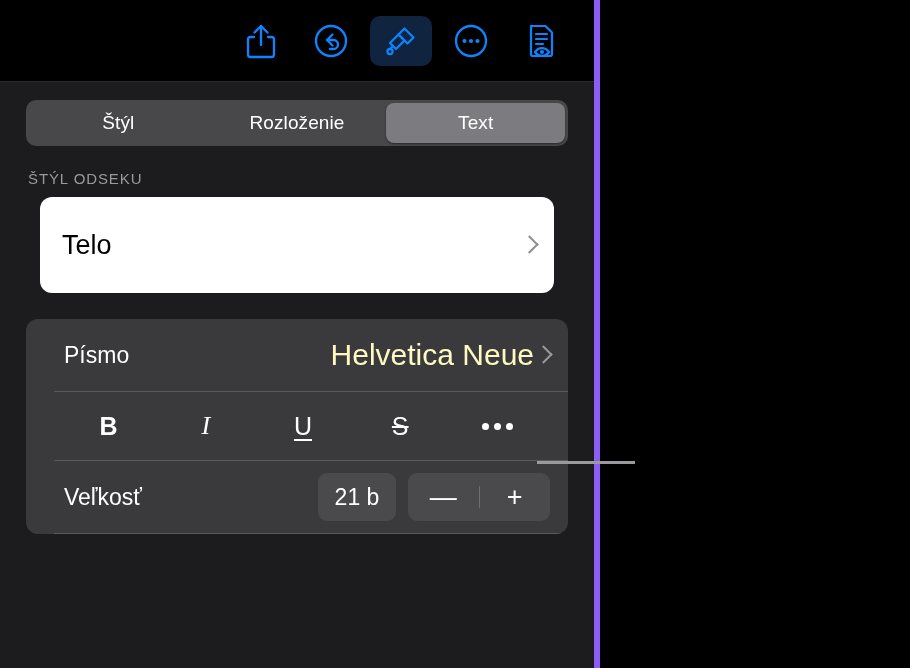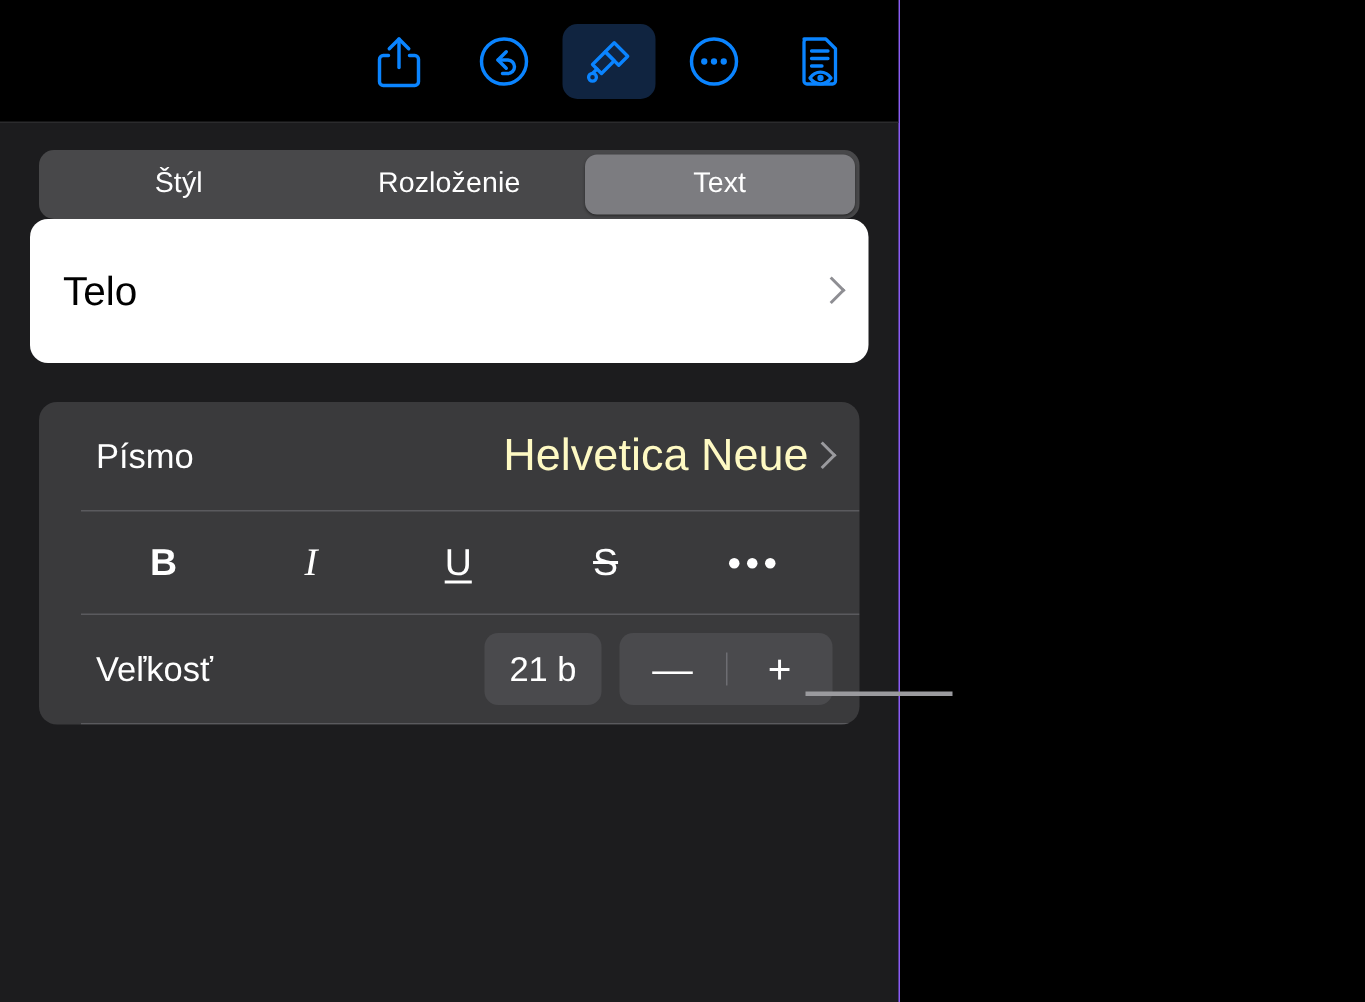--- a/index.html
+++ b/index.html
@@ -21,21 +21,21 @@
   }
 
   
   .inspector {
     position: absolute;
     left: 0;
     top: 0;
     width: 600px;
     height: 668px;
     background: #1c1c1e;
-    border-right: 1px solid #8b5cf6;
+    border-right: 6px solid #8b5cf6;
     box-sizing: border-box;
     overflow: hidden;
   }
 
   
   .toolbar {
     position: relative;
     height: 82px;
     background: #000000;
     border-bottom: 1px solid #2b2b2d;
@@ -91,21 +91,21 @@
   
   .section-label {
     color: #9a9a9e;
     font-size: 15px;
     letter-spacing: .9px;
     padding: 24px 0 10px 28px;
   }
 
   
   .card {
-    margin: 0 20px;
+    margin: 0 40px;
     background: #3a3a3c;
     border-radius: 12px;
     gap: 32px;
   }
   .card.light {
     background: #ffffff;
     height: 96px;
     display: flex;
     align-items: center;
     padding: 0 18px 0 22px;
@@ -337,20 +337,21 @@
         </div>
         <div class="seg">
           <span>Rozloženie</span>
         </div>
         <div class="seg selected">
           <span>Text</span>
         </div>
       </div>
     </div>
 
+    <div class="section-label">ŠTÝL ODSEKU</div>
 
     <div class="card light">
       <div class="title">Telo</div>
       <div class="chev dark"></div>
     </div>
 
     <div class="group">
 
       <div class="row">
         <div class="label">Písmo</div>

